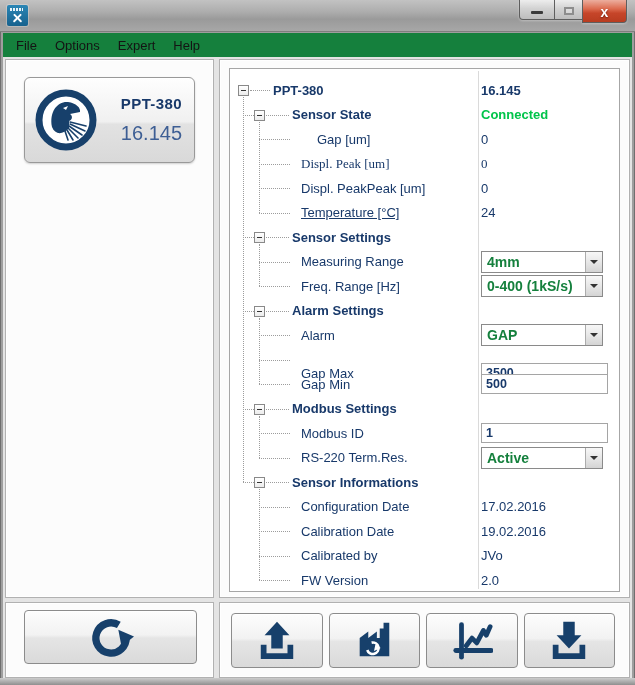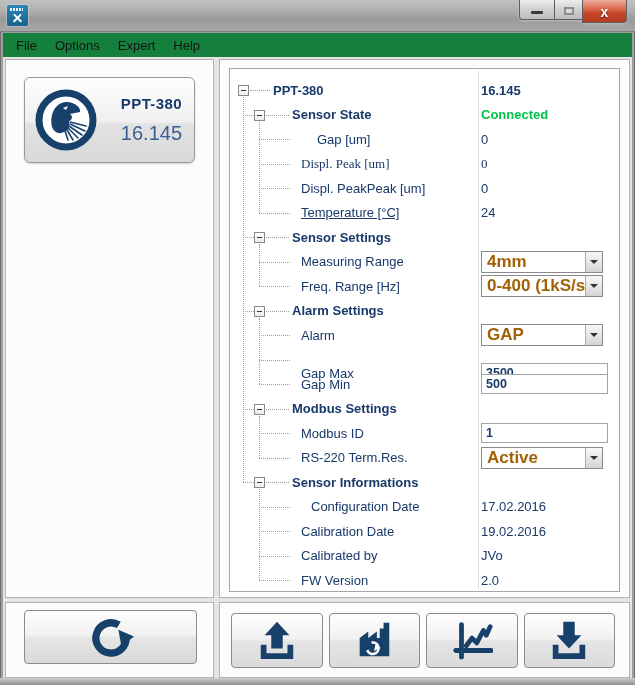--- a/index.html
+++ b/index.html
@@ -69,21 +69,21 @@
     font-size:13px;color:#18396A;white-space:nowrap;}
   .tvalue.b{font-weight:bold;}
   .tvalue.green{color:#00C44A;}
   .expand{position:absolute;top:7px;width:11px;height:11px;background:linear-gradient(#fff,#ECECEC);
     border:1px solid #898989;}
   .expand i{position:absolute;left:2px;top:4px;width:5px;height:1px;background:#333;}
   .vguide{position:absolute;width:0;border-left:1px dotted #9C9C9C;}
   .hguide{position:absolute;height:0;border-top:1px dotted #9C9C9C;}
   .combo{position:absolute;left:251px;top:1px;width:122px;height:22px;background:#fff;
     border:1px solid #8A8A8A;display:flex;align-items:center;cursor:default;}
-  .combo .ct{flex:1;padding-left:5px;font-size:17px;font-weight:bold;color:#a16207;white-space:nowrap;overflow:hidden;}
+  .combo .ct{flex:1;padding-left:5px;font-size:14px;font-weight:bold;color:#15803d;white-space:nowrap;overflow:hidden;}
   .combo-btn{width:17px;height:100%;border-left:1px solid #ACACAC;
     background:linear-gradient(180deg,#F7F7F7,#E9E9E9 45%,#D4D4D4);
     display:flex;align-items:center;justify-content:center;}
   .tri{width:0;height:0;border-left:4px solid transparent;border-right:4px solid transparent;border-top:4px solid #333;}
   .tbox{position:absolute;left:251px;top:2px;width:127px;height:20px;border:1px solid #A5A5A5;
     background:#fff;font-family:inherit;font-size:12.5px;font-weight:bold;color:#18396A;padding:0 0 0 4px;outline:none;}
   
   .btn{border-radius:4px;border:1px solid #8C8C8C;cursor:default;padding:0;
     background:linear-gradient(180deg,#FDFDFD 0%,#F2F2F2 46%,#E5E5E5 52%,#DADADA 100%);
     box-shadow:inset 0 1px 0 #fff;display:flex;align-items:center;justify-content:center;}
@@ -277,21 +277,21 @@
               </span>
             </div>
           </div>
           <div class="trow" style="top: 401px;">
             <div class="expand" style="left: 24px;">
               <i></i>
             </div>
             <span class="tlabel b" style="left: 62px;">Sensor Informations</span>
           </div>
           <div class="trow" style="top: 425.5px;">
-            <span class="tlabel" style="left: 81px;">Configuration Date</span>
+            <span class="tlabel" style="left: 71px;">Configuration Date</span>
             <span class="tvalue">17.02.2016</span>
           </div>
           <div class="trow" style="top: 450px;">
             <span class="tlabel" style="left: 71px;">Calibration Date</span>
             <span class="tvalue">19.02.2016</span>
           </div>
           <div class="trow" style="top: 474.5px;">
             <span class="tlabel" style="left: 71px;">Calibrated by</span>
             <span class="tvalue">JVo</span>
           </div>

